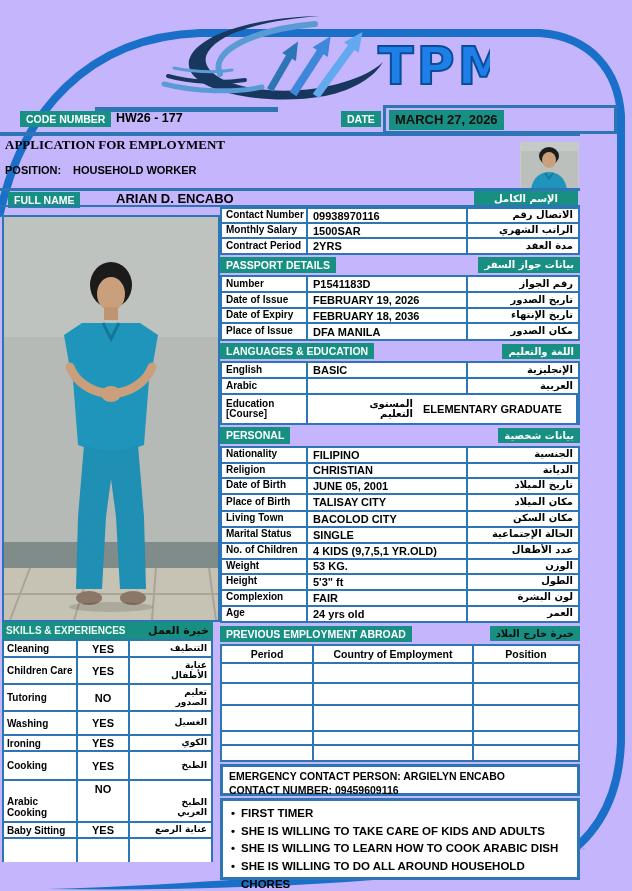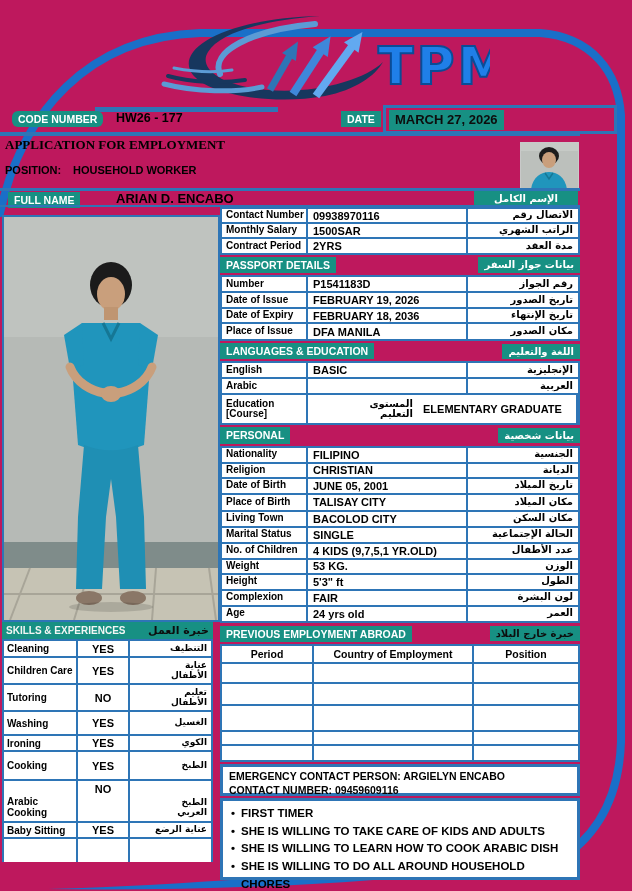--- a/index.html
+++ b/index.html
@@ -2,21 +2,21 @@
 <html><head>
 <meta charset="utf-8">
 <style>
   :root{
     --teal:#179083;
     --tb:#2E75B6;
     --frame:#1A6FC8;
   }
   html,body{margin:0;padding:0;background:#fff;}
   .page{
-    position:relative;width:632px;height:891px;background:#be185d;overflow:hidden;
+    position:relative;width:632px;height:891px;background:#c4b5fd;overflow:hidden;
     font-family:"Liberation Sans",sans-serif;color:#000;
   }
   .abs{position:absolute;}
   svg{display:block;}
 
   
   .chip{background:var(--teal);color:#fff;font-weight:bold;font-size:10.5px;
         padding:1px 6px;display:inline-block;line-height:1.35;}
   .chip.dark{color:#0d0d0d;}
   .chip.ar{font-family:"DejaVu Sans",sans-serif;font-size:10px;}
@@ -101,21 +101,21 @@
       <polygon points="-9,-50 9,-50 0,-69" fill="#3F87DA"></polygon>
     </g>
     <g transform="translate(166,84) rotate(36)">
       <line x1="0" y1="0" x2="0" y2="-62" stroke="#62A9F0" stroke-width="8"></line>
       <polygon points="-9,-60 9,-60 0,-79" fill="#62A9F0"></polygon>
     </g>
     <text x="228" y="72" font-family="DejaVu Sans, sans-serif" font-size="52" font-weight="bold" fill="#1F7FE8" stroke="#0A4C96" stroke-width="2" letter-spacing="3">TPM</text>
   </svg>
 
   <div class="bar" style="left:95px;top:107px;width:183px;height:5px;"></div>
-  <span class="chip abs" style="left:12px;top:111px;border-radius:6px;">CODE NUMBER</span>
+  <span class="chip abs" style="left:20px;top:111px;">CODE NUMBER</span>
   <span class="abs" style="left:116px;top:111px;font-size:12.5px;font-weight:bold;">HW26 - 177</span>
 
   <span class="chip abs" style="left:341px;top:111px;">DATE</span>
   <div class="abs" style="left:383px;top:105px;width:234px;height:29px;border:3px solid var(--tb);box-sizing:border-box;">
     <span class="chip dark" style="margin:2px 0 0 3px;font-size:13px;">MARCH 27, 2026</span>
   </div>
 
   <div class="bar" style="left:0;top:132px;width:580px;height:4px;"></div>
 
   <div class="abs title-serif" style="left:5px;top:137px;">APPLICATION FOR EMPLOYMENT</div>
@@ -375,21 +375,21 @@
       <div class="row3" style="height:27px;">
         <div class="cell sc1">Children Care</div>
         <div class="cell sc2">YES</div>
         <div class="cell sc3">عناية
 الأطفال</div>
       </div>
       <div class="row3" style="height:27px;">
         <div class="cell sc1">Tutoring</div>
         <div class="cell sc2">NO</div>
         <div class="cell sc3">تعليم
-الأطفال</div>
+الصدور</div>
       </div>
       <div class="row3" style="height:24px;">
         <div class="cell sc1">Washing</div>
         <div class="cell sc2">YES</div>
         <div class="cell sc3">الغسيل</div>
       </div>
       <div class="row3" style="height:16px;">
         <div class="cell sc1">Ironing</div>
         <div class="cell sc2">YES</div>
         <div class="cell sc3">الكوي</div>

